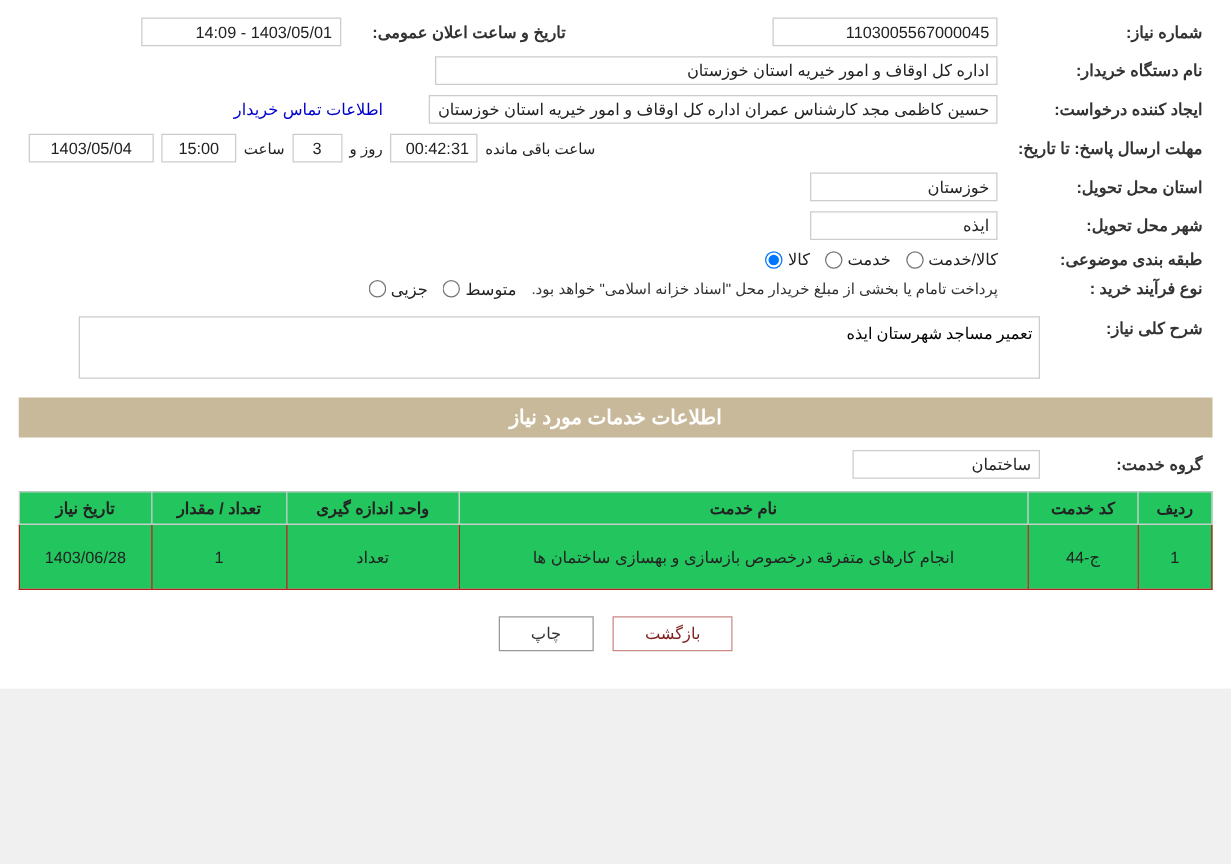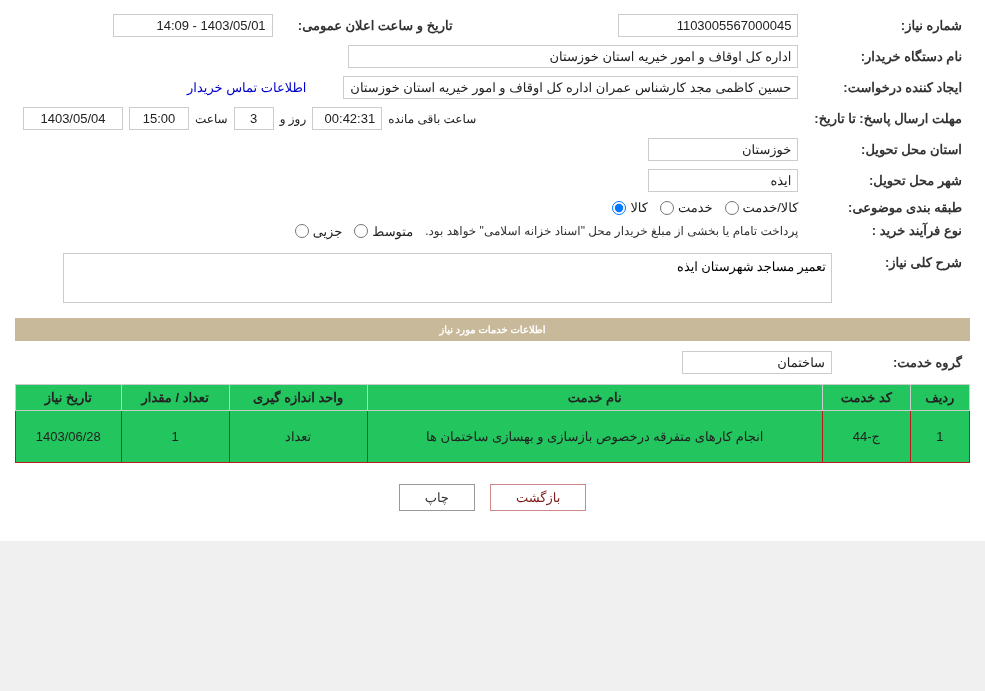--- a/index.html
+++ b/index.html
@@ -59,21 +59,21 @@
     }
     .blue-link {
       color: #0000cc;
       text-decoration: none;
     }
     .section-header {
       background: #c8b99a;
       color: #fff;
       text-align: center;
       padding: 6px 0;
-      font-size: 10px;
+      font-size: 16px;
       font-weight: bold;
       margin: 8px 0 6px 0;
     }
     .radio-group {
       display: inline-flex;
       align-items: center;
       gap: 12px;
       direction: rtl;
     }
     .radio-item {
@@ -118,21 +118,21 @@
       display: flex;
       justify-content: center;
       gap: 15px;
       padding: 15px 0 20px 0;
     }
     .btn {
       padding: 5px 25px;
       border: 1px solid #999;
       cursor: pointer;
       font-size: 13px;
-      font-family: Liberation Sans, sans-serif;
+      font-family: Liberation Serif, serif;
     }
     .btn-print {
       background: #fff;
       color: #333;
     }
     .btn-back {
       background: #fff;
       color: #7f1d1d;
       border-color: #cc8888;
       text-align: right;

